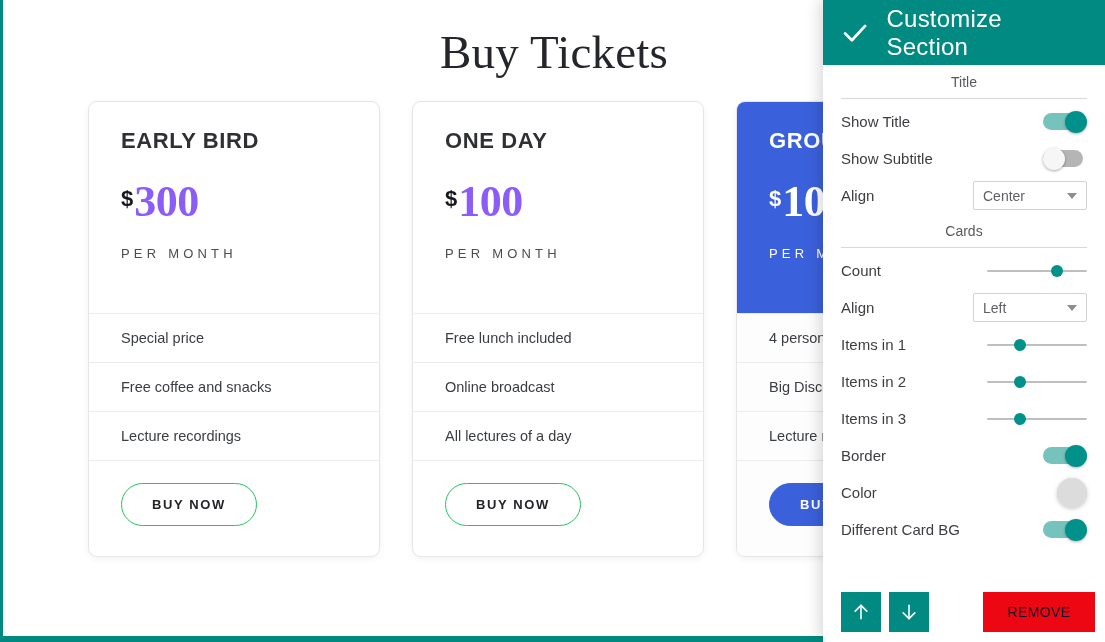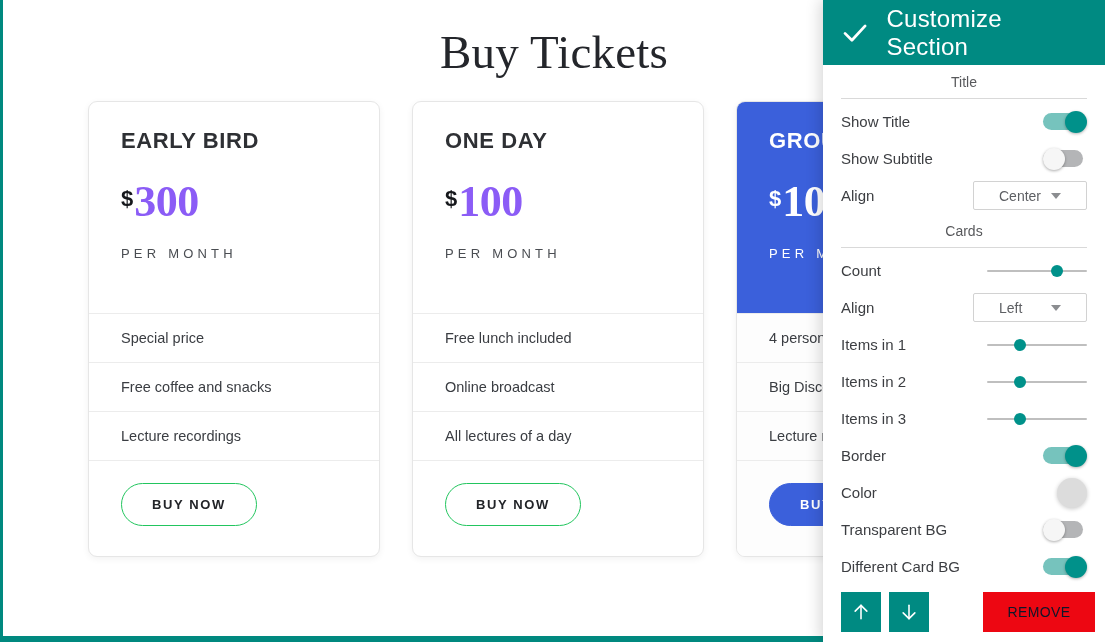--- a/index.html
+++ b/index.html
@@ -181,21 +181,21 @@
   }
   .toggle.on .track { background: #76c3bd; }
   .toggle.on .knob { left: 22px; background: #00918a; box-shadow: 0 1px 3px rgba(0,0,0,0.3); }
 
   
   .select {
     width: 114px; height: 29px;
     border: 1px solid #d2d2d2; border-radius: 2px;
     background: #fff;
     display: flex; align-items: center; justify-content: space-between;
-    padding: 0 25px;
+    padding: 0 9px;
     font-size: 14px; color: #5d5f63;
     cursor: pointer;
   }
   .caret {
     width: 0; height: 0;
     border-left: 5px solid transparent;
     border-right: 5px solid transparent;
     border-top: 6px solid #8b8d90;
   }
 
@@ -389,29 +389,20 @@
             <div class="toggle on">
               <span class="track"></span>
               <span class="knob"></span>
             </div>
           </div>
         </div>
         <div class="row">
           <div class="row-label">Color</div>
           <div class="row-ctl">
             <div class="swatch" style="background: rgb(220, 220, 220);"></div>
-          </div>
-        </div>
-        <div class="row">
-          <div class="row-label">Transparent  BG</div>
-          <div class="row-ctl">
-            <div class="toggle">
-              <span class="track"></span>
-              <span class="knob"></span>
-            </div>
           </div>
         </div>
         <div class="row">
           <div class="row-label">Different Card  BG</div>
           <div class="row-ctl">
             <div class="toggle on">
               <span class="track"></span>
               <span class="knob"></span>
             </div>
           </div>

